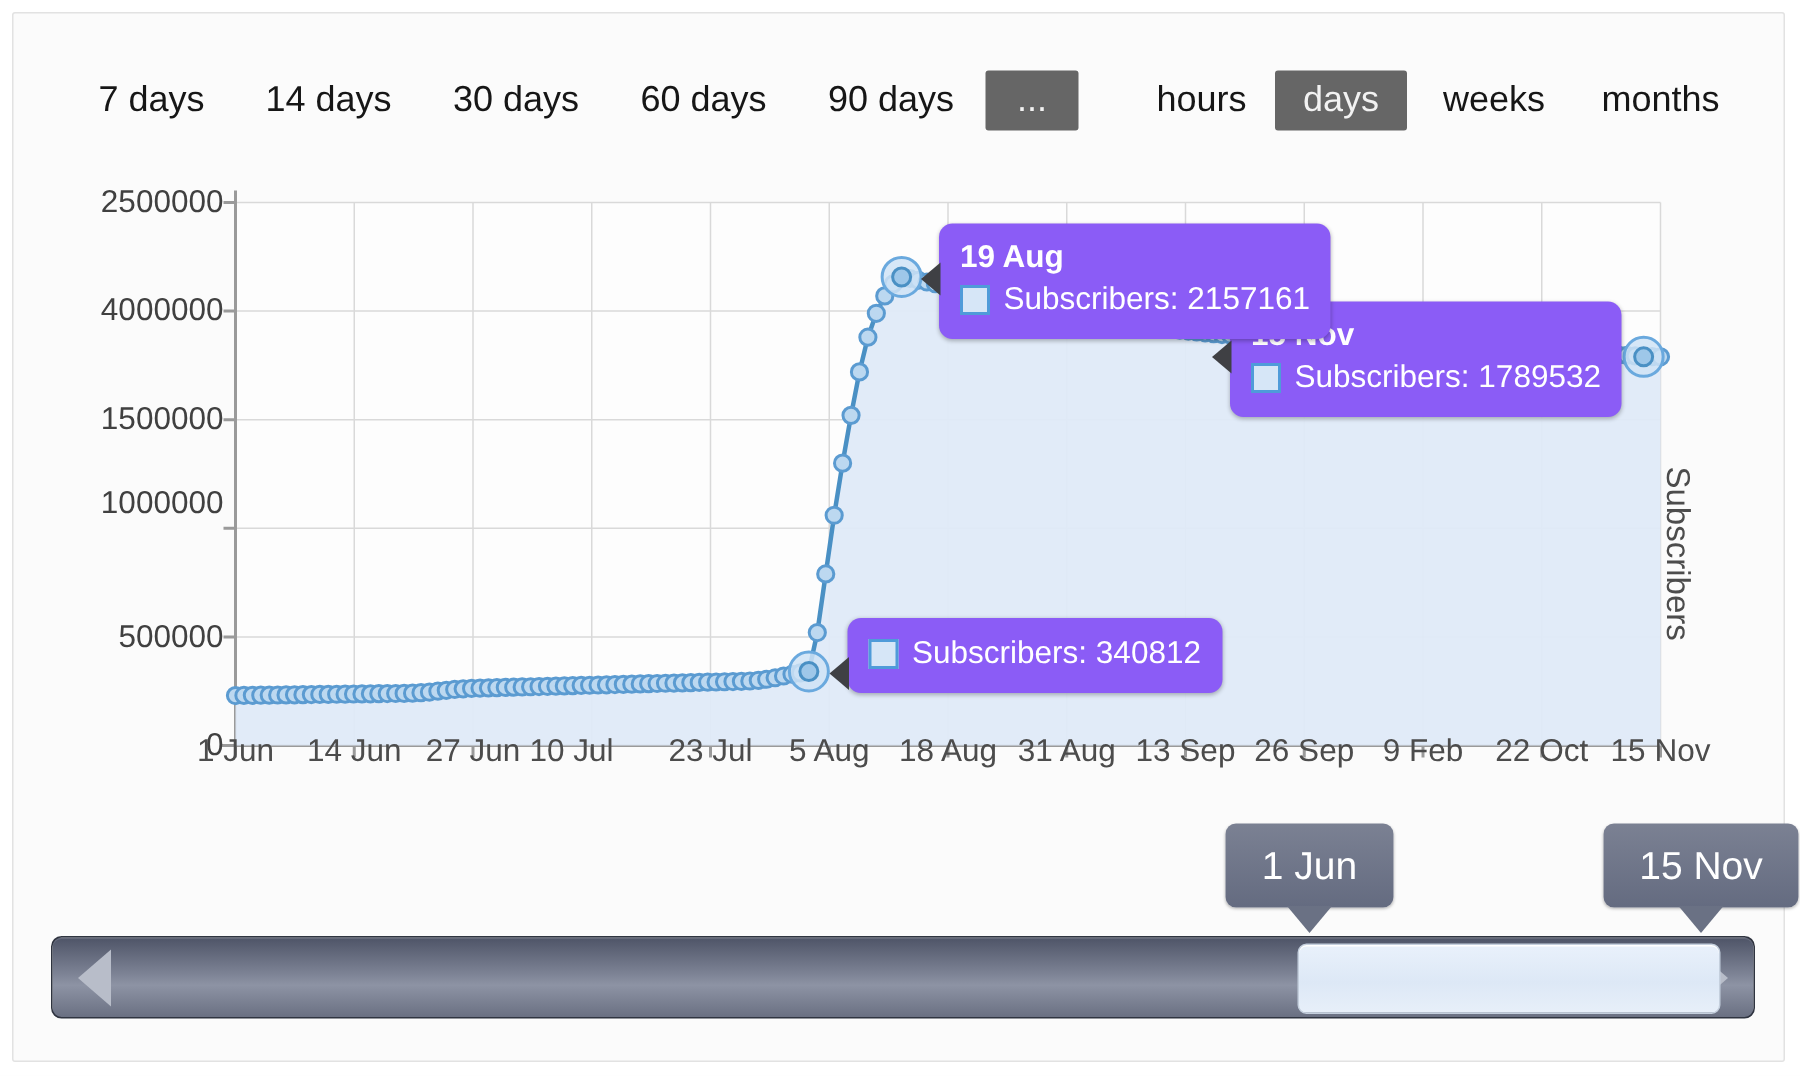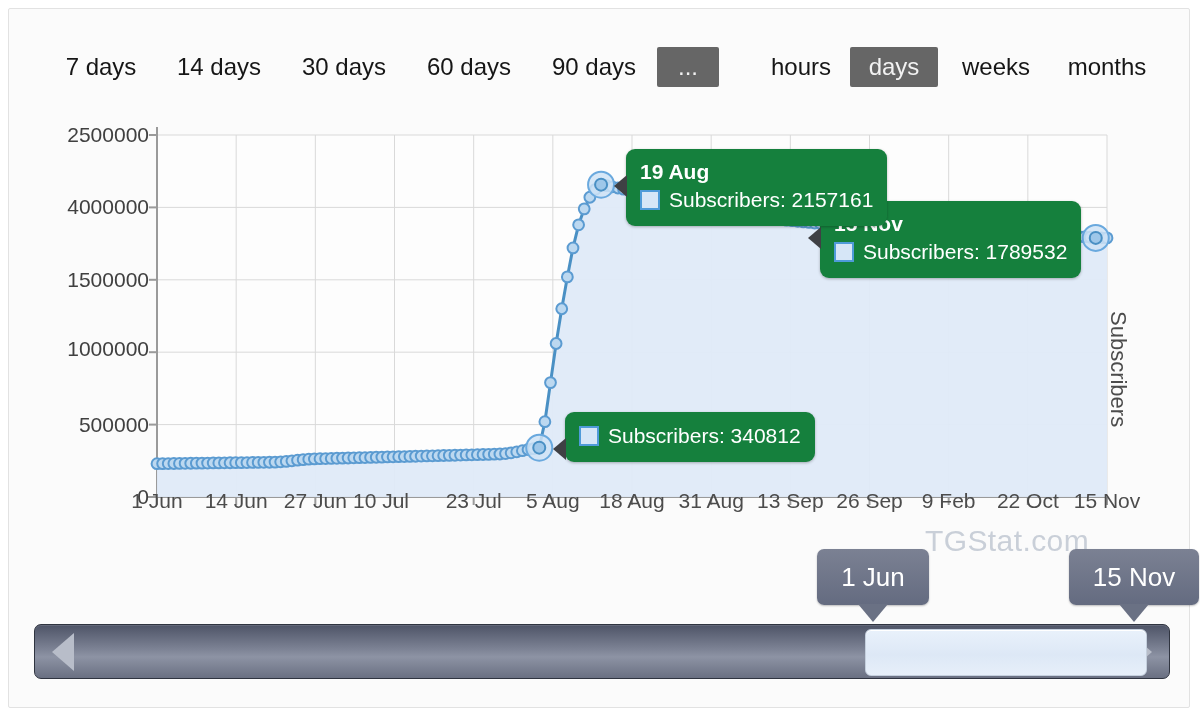--- a/index.html
+++ b/index.html
@@ -39,21 +39,21 @@
     position:absolute;left:1122px;top:214px;font-size:22px;color:#4c4c4c;
     white-space:nowrap;transform-origin:0 0;transform:rotate(90deg);
   }
   .watermark{
     position:absolute;left:916px;top:427px;font-size:30px;color:#c9cfd8;
     letter-spacing:.4px;white-space:nowrap;
   }
 
   
   .tt{
-    position:absolute;background:#15803d;border-radius:9px;
+    position:absolute;background:#8b5cf6;border-radius:9px;
     padding:9px 14px 11px 14px;color:#ffffff;white-space:nowrap;
     box-shadow:0 1px 3px rgba(0,0,0,.28);
   }
   .tt .tt-title{font-size:21px;font-weight:bold;line-height:27px;}
   .tt .tt-row{font-size:21px;line-height:30px;display:flex;align-items:center;}
   .tt .sw{
     display:inline-block;width:20px;height:20px;margin-right:9px;
     background:#d6e6f7;border:2px solid #4f9bd9;box-sizing:border-box;
   }
   .tt .tail{
@@ -347,21 +347,21 @@
         </g>
         <g>
           <circle cx="1086.76" cy="140.88" r="13" fill="#cfe3f6" fill-opacity="0.85" stroke="#6aa9de" stroke-width="2"></circle>
           <circle cx="1086.76" cy="140.88" r="6" fill="#9ec7e9" stroke="#4a90c4" stroke-width="2"></circle>
         </g>
       </svg>
 
     <div class="ylabels" id="y-tick-labels">
         <div class="axis-num" style="top: 400px;">0</div>
         <div class="axis-num" style="top: 327.6px;">500000</div>
-        <div class="axis-num" style="top: 252px;">1000000</div>
+        <div class="axis-num" style="top: 239px;">1000000</div>
         <div class="axis-num" style="top: 182.8px;">1500000</div>
         <div class="axis-num" style="top: 110.4px;">4000000</div>
         <div class="axis-num" style="top: 38px;">2500000</div>
       </div>
     <div class="xlabels" id="x-tick-labels">
         <div class="xlab" style="left: 148px;">1 Jun</div>
         <div class="xlab" style="left: 227.167px;">14 Jun</div>
         <div class="xlab" style="left: 306.333px;">27 Jun</div>
         <div class="xlab" style="left: 372px;">10 Jul</div>
         <div class="xlab" style="left: 464.667px;">23 Jul</div>
@@ -369,21 +369,20 @@
         <div class="xlab" style="left: 623px;">18 Aug</div>
         <div class="xlab" style="left: 702.167px;">31 Aug</div>
         <div class="xlab" style="left: 781.333px;">13 Sep</div>
         <div class="xlab" style="left: 860.5px;">26 Sep</div>
         <div class="xlab" style="left: 939.667px;">9 Feb</div>
         <div class="xlab" style="left: 1018.83px;">22 Oct</div>
         <div class="xlab" style="left: 1098px;">15 Nov</div>
       </div>
 
     <div class="ytitle">Subscribers</div>
-    <div class="watermark">TGStat.com</div>
 
     <div id="tooltip-layer">
         <div class="tt" style="left: 556px; top: 315px; z-index: 3;">
           <div class="tail left" style="top: 26px;"></div>
           <div class="tt-row">
             <span class="sw"></span>
             <span>Subscribers:</span>
             <span>&nbsp;</span>
             <span>340812</span>
           </div>

